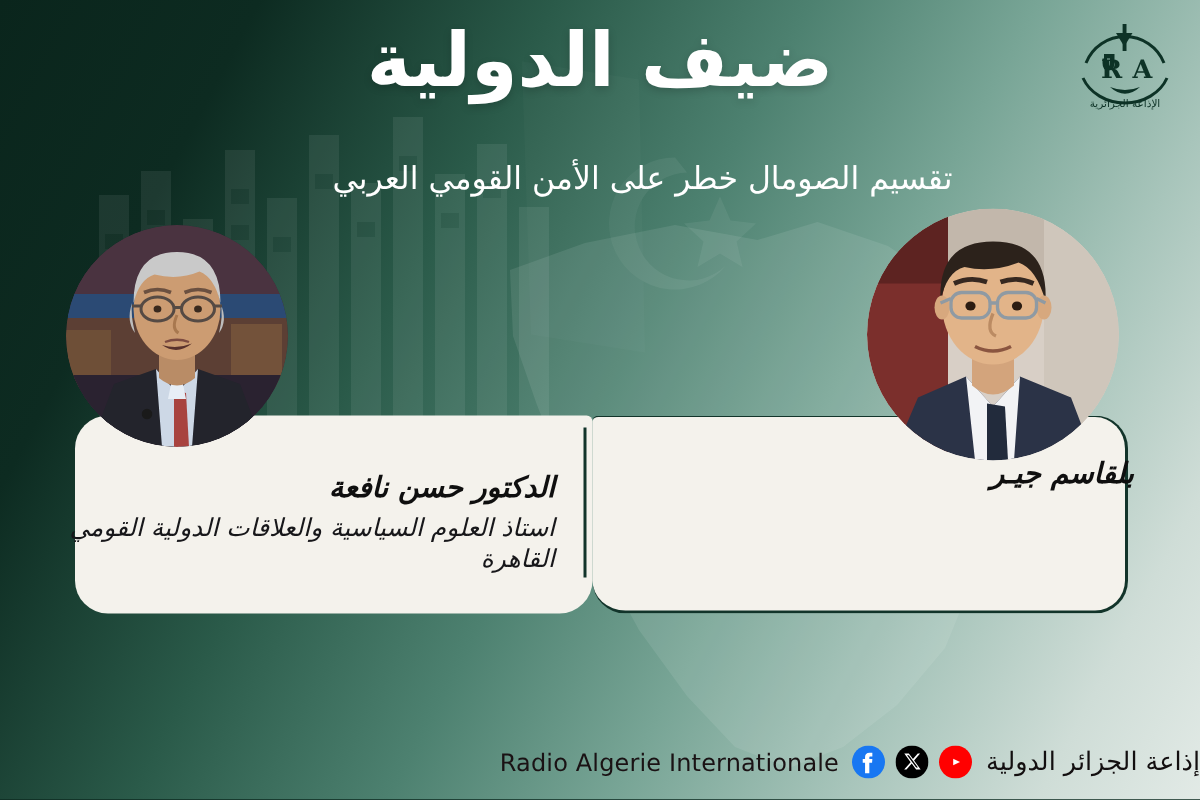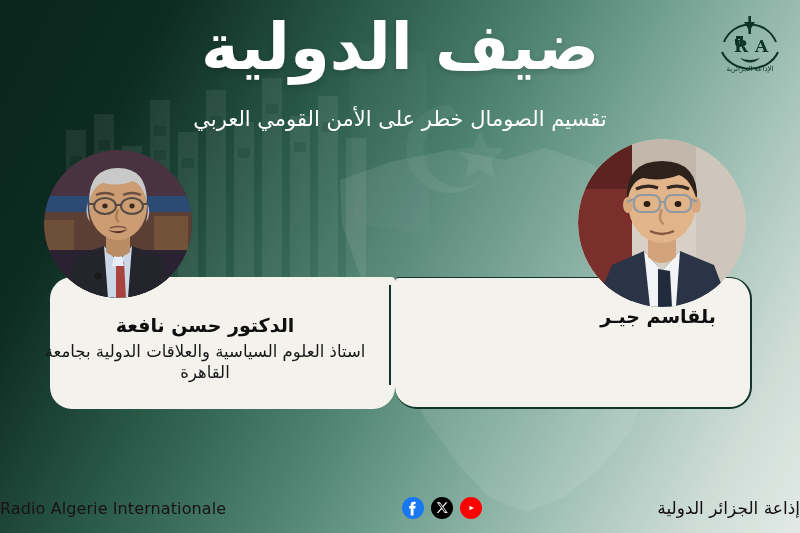--- a/index.html
+++ b/index.html
@@ -61,33 +61,33 @@
     right:14px; top:8px;
     width:72px; height:76px;
   }
   .logo svg { width:100%; height:100%; display:block; }
 
   .title {
     position:absolute;
     left:0; right:0; top:14px;
     text-align:center;
     color:#ffffff;
-    font-size:64px;
+    font-size:50px;
     font-weight:bold;
     letter-spacing:0px;
     direction:rtl;
     line-height:1.05;
     text-shadow:0 2px 6px rgba(0,0,0,0.18);
   }
 
   .subtitle {
     position:absolute;
     right:165px; top:106px;
     width:470px;
-    text-align:center;
+    text-align:right;
     color:#ffffff;
     font-size:21px;
     font-weight:500;
     direction:rtl;
     line-height:1.3;
   }
 
   
   .card {
     position:absolute;
@@ -123,22 +123,23 @@
   }
   .portrait svg { width:100%; height:100%; display:block; }
 
   .portrait-left  { left:44px;  top:150px; width:148px; height:148px; }
   .portrait-right { left:578px; top:139px; width:168px; height:168px; }
 
   
   .guest-text {
     position:absolute;
     direction:rtl;
-    text-align:center;
+    text-align:right;
     color:#111111;
+    font-style:italic;
   }
   .guest-left  { left:40px;  top:314px; width:330px; }
   .guest-right { left:560px; top:305px; width:196px; }
 
   .guest-name {
     font-size:19px;
     font-weight:bold;
     color:#0f0f0f;
     line-height:1.25;
     white-space:nowrap;
@@ -152,21 +153,21 @@
   }
   .guest-right .guest-name { font-size:19px; }
   .guest-right .guest-role { font-size:16px; }
 
   
   .footer {
     position:absolute;
     left:0; right:0; bottom:14px;
     display:flex;
     align-items:center;
-    justify-content:space-between;
+    justify-content:flex-end;
     gap:9px;
   }
   .footer-latin {
     font-size:16px;
     color:#1a1214;
     font-weight:400;
     letter-spacing:0.1px;
   }
   .footer-ar {
     font-size:17px;
@@ -355,21 +356,21 @@
         <path d="M89 49 q11 -4 22 1" stroke="#362820" stroke-width="3.2" fill="none"></path>
 
         <path d="M84 70 q-5 12 2 15" stroke="#bb8b63" stroke-width="2.2" fill="none"></path>
         <path d="M72 92 q12 6 24 0" stroke="#8a5540" stroke-width="2.4" fill="none"></path>
       </g>
     </svg>
   </div>
 
   <div class="guest-text guest-left">
     <div class="guest-name">الدكتور حسن نافعة</div>
-    <div class="guest-role">استاذ العلوم السياسية والعلاقات الدولية بجامعة القاهرة</div>
+    <div class="guest-role">استاذ العلوم السياسية والعلاقات الدولية القومي القاهرة</div>
   </div>
 
   <div class="guest-text guest-right">
     <div class="guest-name">بلقاسم جيـر</div>
   </div>
 
   <div class="footer">
     <span class="footer-latin">Radio Algerie Internationale</span>
 
     <span class="social">

